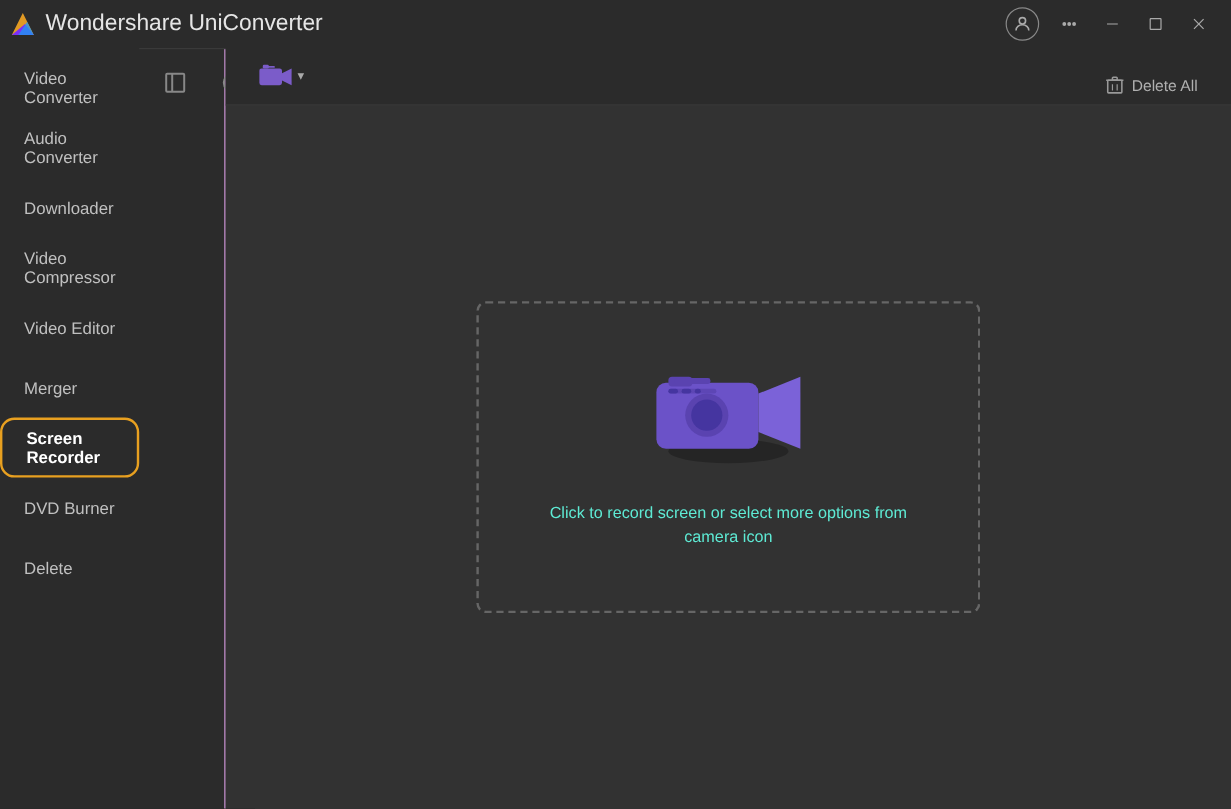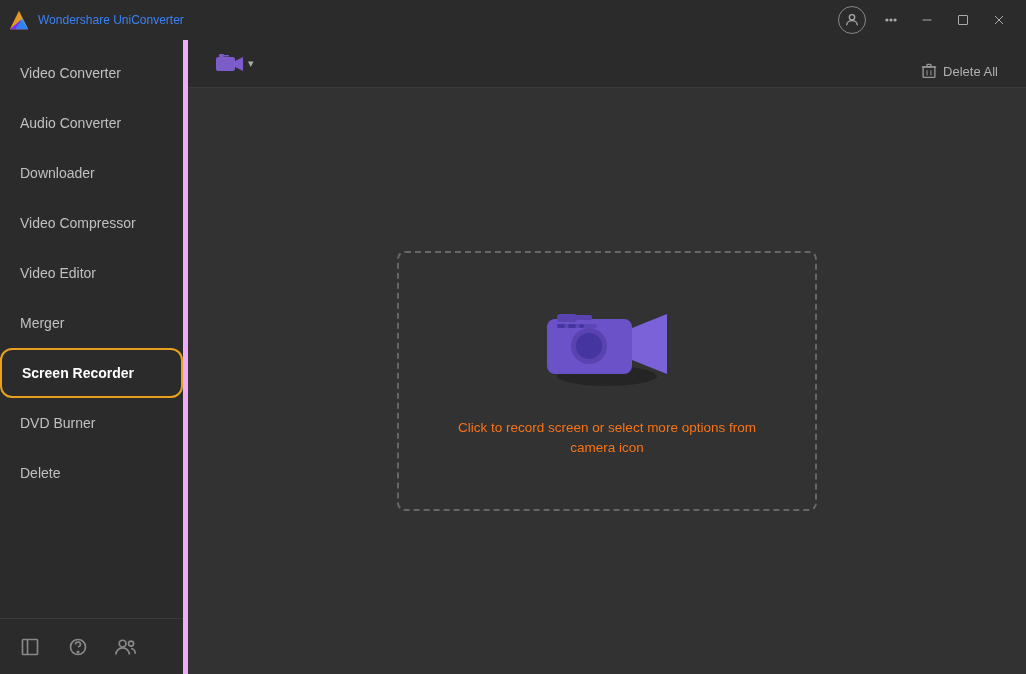--- a/index.html
+++ b/index.html
@@ -31,22 +31,22 @@
       align-items: center;
       gap: 8px;
     }
 
     .app-logo {
       width: 22px;
       height: 22px;
     }
 
     .app-title {
-      font-size: 12px;
-      color: #3b82f6;
+      font-size: 19px;
+      color: #e5e5e5;
       font-weight: 400;
     }
 
     .titlebar-right {
       display: flex;
       align-items: center;
       gap: 6px;
     }
 
     .title-btn {
@@ -78,23 +78,22 @@
       display: flex;
       flex: 1;
       overflow: hidden;
     }
 
     
     .sidebar {
       width: 188px;
       background: #2b2b2b;
       display: flex;
-      flex-direction: column;
       flex-shrink: 0;
-      border-right: 5px solid #f0abfc;
+      border-right: 1px solid #f0abfc;
     }
 
     .sidebar-nav {
       flex: 1;
       padding: 8px 0;
     }
 
     .sidebar-item {
       height: 50px;
       display: flex;
@@ -210,21 +209,21 @@
       display: flex;
       flex-direction: column;
       align-items: center;
       justify-content: center;
       cursor: pointer;
       gap: 24px;
     }
 
     .drop-zone-text {
       font-size: 13.5px;
-      color: #f97316;
+      color: #5eead4;
       text-align: center;
       line-height: 1.5;
       max-width: 320px;
     }
   </style>
 </head>
 <body>
 
 <div class="titlebar">
   <div class="titlebar-left">

